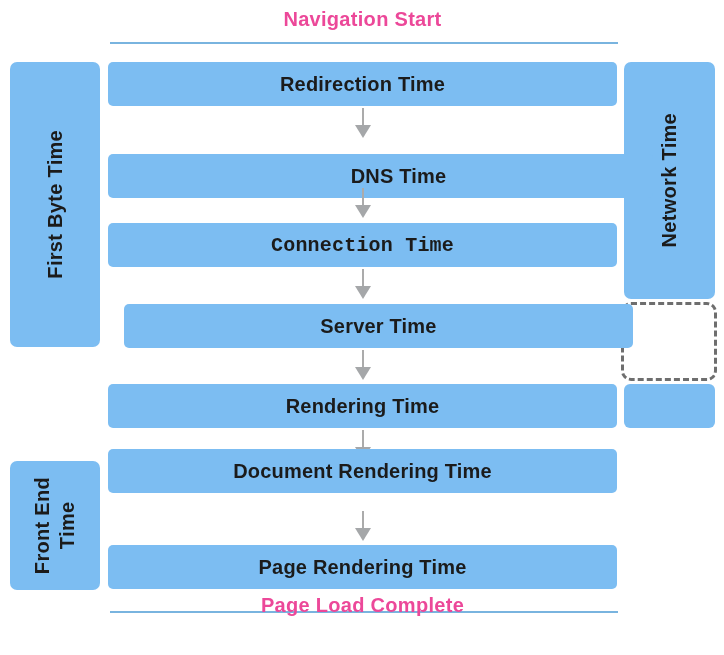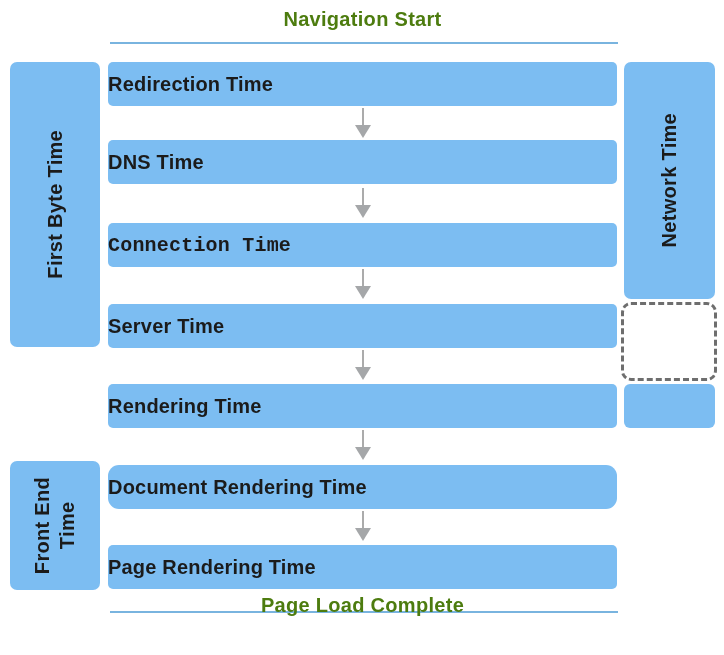--- a/index.html
+++ b/index.html
@@ -12,21 +12,21 @@
     overflow: hidden;
   }
   .rule-title {
     position: absolute;
     left: 108px;
     width: 509px;
     text-align: center;
     font-size: 20px;
     font-weight: 700;
     letter-spacing: 0.3px;
-    color: #4d7c0f;
+    color: #ec4899;
   }
   .rule-title.top { top: 8px; }
   .rule-title.bottom { top: 594px; }
   .hline {
     position: absolute;
     left: 110px;
     width: 508px;
     height: 2px;
     background: #79B4DF;
   }
@@ -34,20 +34,21 @@
   .hline.bottom-line { top: 611px; }
   .step {
     position: absolute;
     left: 108px;
     width: 509px;
     height: 44px;
     background: #7CBDF2;
     border-radius: 5px;
     display: flex;
     align-items: center;
+    justify-content: center;
   }
   .step-label {
     font-size: 20px;
     font-weight: 700;
     color: #1B1B1B;
     letter-spacing: 0.2px;
   }
   .vbar {
     position: absolute;
     background: #7CBDF2;
@@ -93,22 +94,22 @@
   }
   .arrow .stem { width: 2px; height: 17px; background: #ABABAB; }
   .arrow .head {
     width: 0; height: 0;
     border-left: 8px solid transparent;
     border-right: 8px solid transparent;
     border-top: 13px solid #A5A7A9;
   }
   .a1 { top: 108px; } .a2 { top: 188px; } .a3 { top: 269px; }
   .a4 { top: 350px; } .a5 { top: 430px; } .a6 { top: 511px; }
-  .s1 { top: 62px; }  .s2 { top: 140px; } .s3 { top: 223px; font-family: Liberation Mono, monospace; }
-  .s4 { top: 304px; } .s5 { top: 384px; } .s6 { top: 465px; border-radius: 11px; }
+  .s1 { top: 62px; }  .s2 { top: 154px; padding-left: 36px; } .s3 { top: 223px; font-family: Liberation Mono, monospace; }
+  .s4 { top: 304px; margin-left: 16px; } .s5 { top: 384px; } .s6 { top: 449px; }
   .s7 { top: 545px; }
 </style>
 </head>
 <body>
 
 <div class="canvas">
 
   <div class="rule-title top">Navigation Start</div>
   <div class="hline top-line"></div>
 

